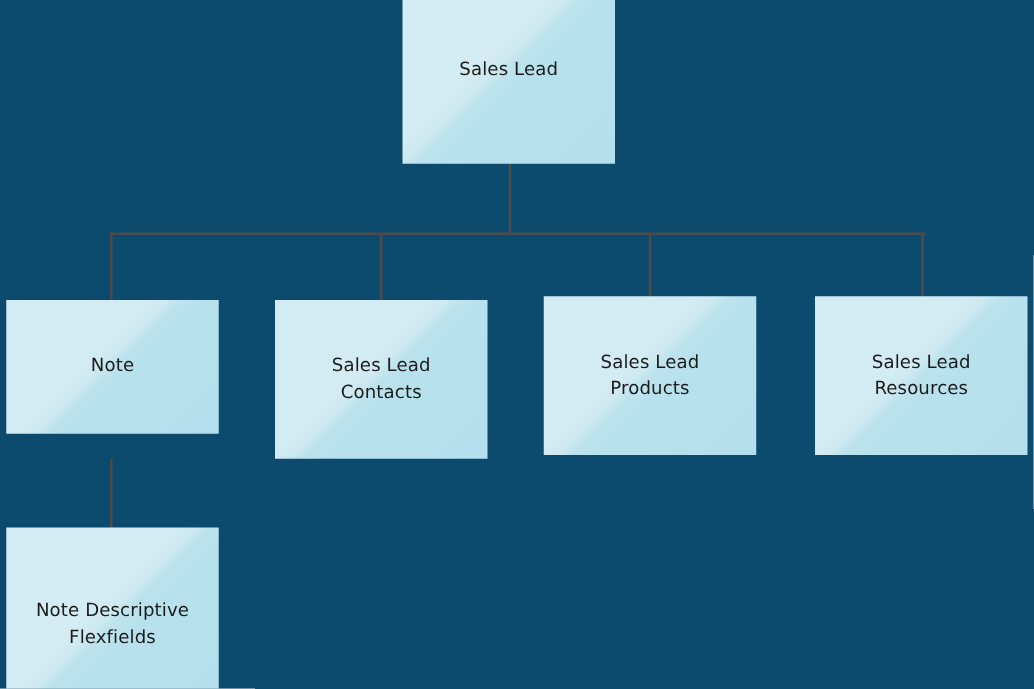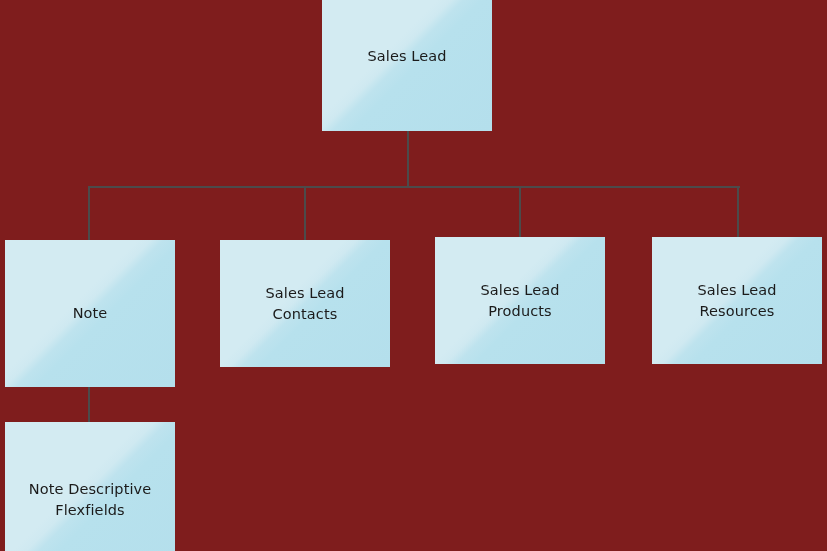--- a/index.html
+++ b/index.html
@@ -8,21 +8,21 @@
     padding: 0;
     background: #ffffff;
   }
   body {
     font-family: "DejaVu Sans", sans-serif;
   }
   #diagram-canvas {
     position: relative;
     width: 827px;
     height: 551px;
-    background: #7f1d1d;
+    background: #0c4a6e;
     overflow: hidden;
   }
   .node-box {
     position: absolute;
     box-sizing: border-box;
     display: flex;
     align-items: center;
     justify-content: center;
     text-align: center;
     
@@ -72,21 +72,21 @@
   <div class="connector connector-v" style="left:519px; top:186px; height:53px;"></div>
 
   <div class="connector connector-v" style="left:737px; top:186px; height:53px;"></div>
 
   <div class="connector connector-v" style="left:88px; top:367px; height:56px;"></div>
 
   <div class="node-box" style="left:322px; top:-18px; width:170px; height:149px;">
     <span class="node-label">Sales Lead</span>
   </div>
 
-  <div class="node-box" style="left:5px; top:240px; width:170px; height:147px;">
+  <div class="node-box" style="left:5px; top:240px; width:170px; height:107px;">
     <span class="node-label">Note</span>
   </div>
 
   <div class="node-box" style="left:220px; top:240px; width:170px; height:127px;">
     <span class="node-label">Sales Lead
 Contacts</span>
   </div>
 
   <div class="node-box" style="left:435px; top:237px; width:170px; height:127px;">
     <span class="node-label">Sales Lead

